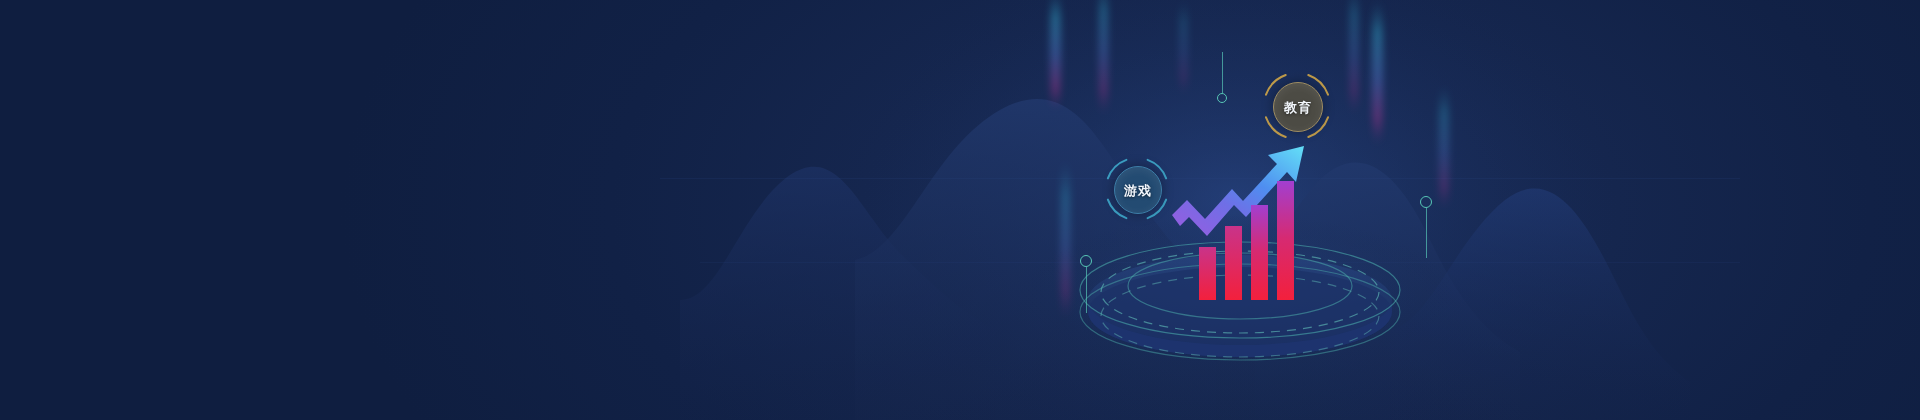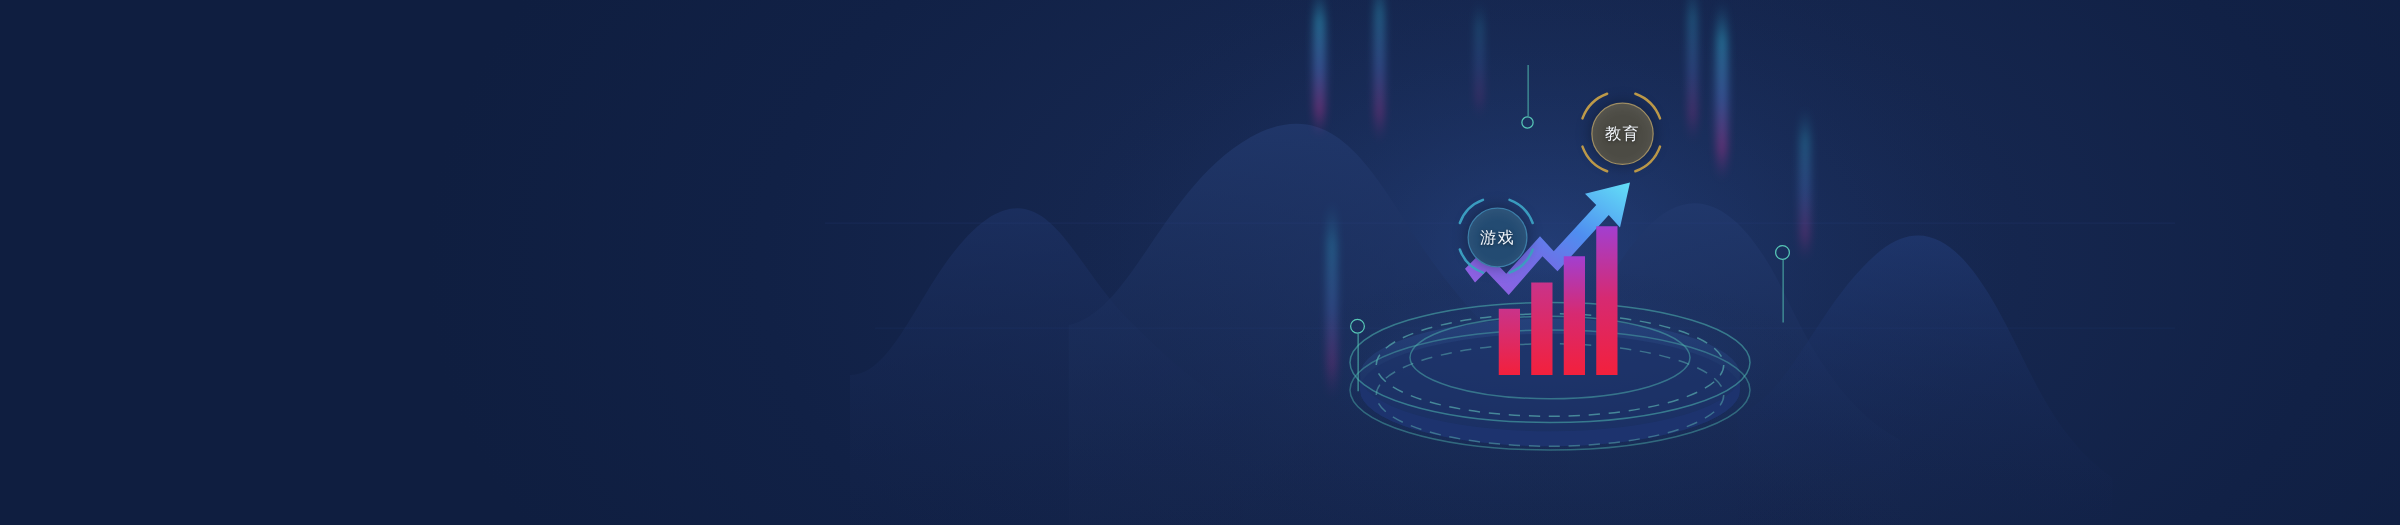--- a/index.html
+++ b/index.html
@@ -176,25 +176,25 @@
   </svg>
 
   <div class="layer" id="badge-layer">
       <div class="badge" style="left: 1258px; top: 67px; width: 78px; height: 78px;">
         <svg class="ring" width="78" height="78" viewBox="0 0 78 78">
           <path d="M 50.28666472974707 7.990143514065025 A 33 33 0 0 1 70.00985648593498 27.713335270252934" stroke="#c9a24a" stroke-width="2" fill="none" stroke-linecap="round" opacity="0.95"></path>
           <path d="M 70.00985648593498 50.286664729747066 A 33 33 0 0 1 50.28666472974707 70.00985648593498" stroke="#c9a24a" stroke-width="2" fill="none" stroke-linecap="round" opacity="0.95"></path>
           <path d="M 27.713335270252934 70.00985648593498 A 33 33 0 0 1 7.990143514065025 50.28666472974707" stroke="#c9a24a" stroke-width="2" fill="none" stroke-linecap="round" opacity="0.95"></path>
           <path d="M 7.990143514065021 27.713335270252934 A 33 33 0 0 1 27.713335270252912 7.9901435140650285" stroke="#c9a24a" stroke-width="2" fill="none" stroke-linecap="round" opacity="0.95"></path>
         </svg>
-        <div class="badge-core" style="left: 15px; top: 15px; width: 48px; height: 48px; background: rgb(76, 75, 68); border: 1px solid rgb(158, 141, 99); box-shadow: rgba(255, 255, 255, 0.08) 0px 2px 10px inset, rgba(0, 0, 0, 0.35) 0px 0px 12px;">
+        <div class="badge-core" style="left: 15px; top: 15px; width: 48px; height: 48px; background: rgb(76, 75, 68); border: 1px solid rgb(158, 141, 99); box-shadow: rgba(255, 255, 255, 0.08) 0px 2px 10px inset, rgba(0, 0, 0, 0.35) 0px 0px 12px; font-weight: bold;">
           <span class="badge-label">教育</span>
         </div>
       </div>
-      <div class="badge" style="left: 1160px; top: 152px; width: 74px; height: 74px;">
+      <div class="badge" style="left: 1100px; top: 152px; width: 74px; height: 74px; font-weight: bold;">
         <svg class="ring" width="74" height="74" viewBox="0 0 74 74">
           <path d="M 47.602624443095735 7.869528755636843 A 31 31 0 0 1 66.13047124436316 26.397375556904272" stroke="#3ea6c9" stroke-width="2" fill="none" stroke-linecap="round" opacity="0.95"></path>
           <path d="M 66.13047124436316 47.60262444309573 A 31 31 0 0 1 47.602624443095735 66.13047124436315" stroke="#3ea6c9" stroke-width="2" fill="none" stroke-linecap="round" opacity="0.95"></path>
           <path d="M 26.397375556904272 66.13047124436316 A 31 31 0 0 1 7.869528755636843 47.602624443095735" stroke="#3ea6c9" stroke-width="2" fill="none" stroke-linecap="round" opacity="0.95"></path>
           <path d="M 7.869528755636839 26.397375556904272 A 31 31 0 0 1 26.39737555690425 7.869528755636846" stroke="#3ea6c9" stroke-width="2" fill="none" stroke-linecap="round" opacity="0.95"></path>
         </svg>
         <div class="badge-core" style="left: 14px; top: 14px; width: 46px; height: 46px; background: rgb(35, 75, 114); border: 1px solid rgb(61, 126, 168); box-shadow: rgba(255, 255, 255, 0.08) 0px 2px 10px inset, rgba(0, 0, 0, 0.35) 0px 0px 12px;">
           <span class="badge-label">游戏</span>
         </div>
       </div>

